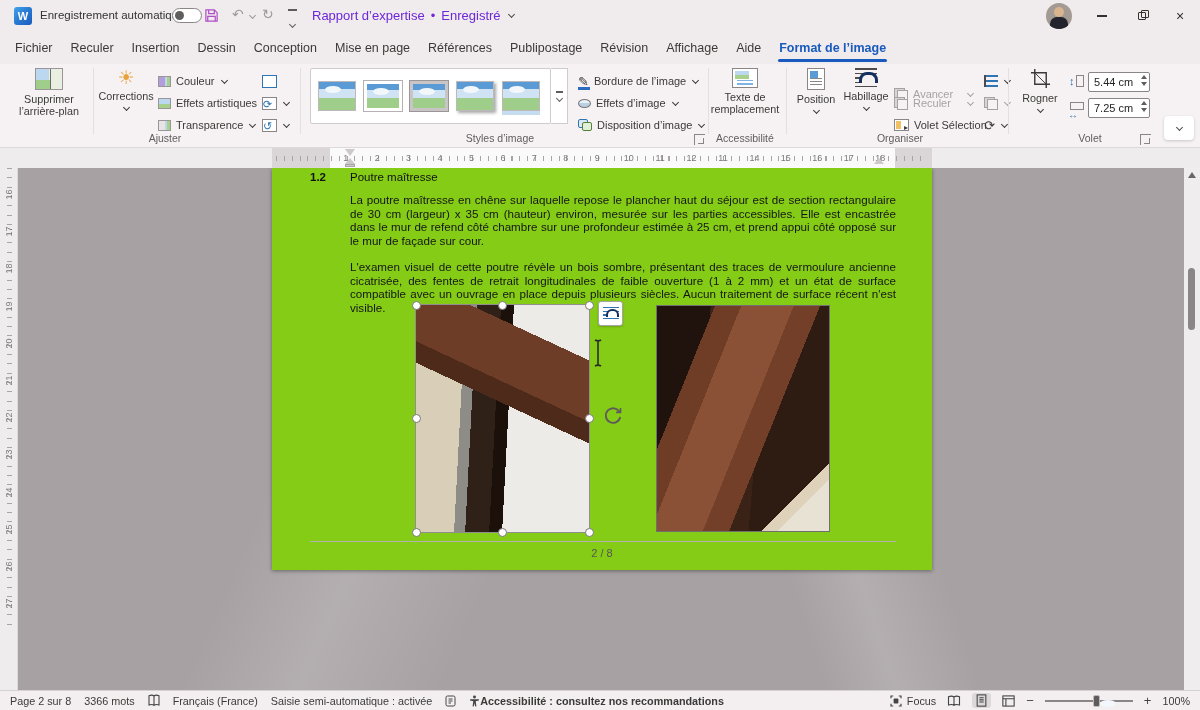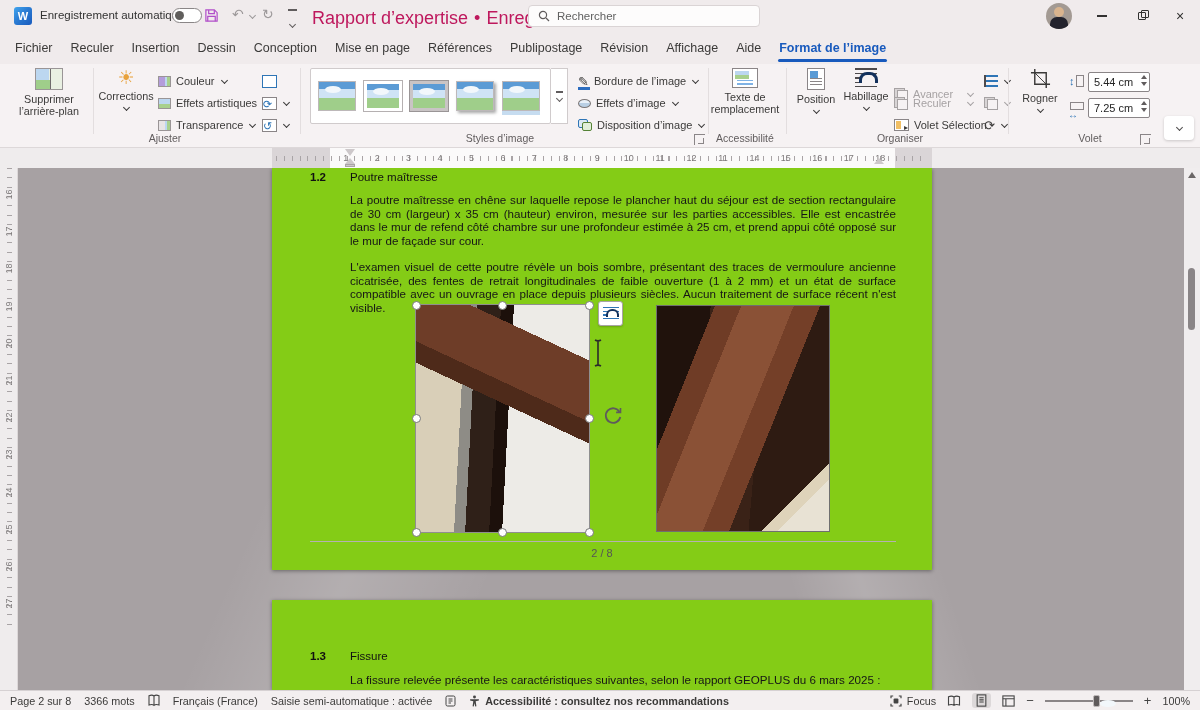--- a/index.html
+++ b/index.html
@@ -15,21 +15,21 @@
   #word-logo{left:14px;top:7px;width:18px;height:18px;border-radius:3px;background:linear-gradient(135deg,#41a5ee 0%,#2b7cd3 45%,#185abd 100%);color:#fff;font-weight:bold;font-size:11px;display:flex;align-items:center;justify-content:center}
   #autosave-label{left:40px;top:9px;font-size:11.5px;color:#333}
   #autosave-toggle{left:172px;top:8px;width:30px;height:15px;border:1px solid #8a8687;border-radius:8px;background:#fff}
   #autosave-knob{position:absolute;left:2px;top:2px;width:9px;height:9px;border-radius:50%;background:#605e5c}
   #save-btn{left:204px;top:8px}
   #undo-btn{left:232px;top:6px;font-size:14px;color:#9d999a}
   #undo-chev{left:248px;top:13px;color:#9d999a}
   #redo-btn{left:262px;top:6px;font-size:14px;color:#9d999a}
   #qat-more{left:286px;top:9px;color:#605c5d;width:12px;text-align:center}
   #qat-more .bar{display:block;width:9px;height:1.5px;background:#605c5d;margin:0 auto 2px auto}
-  #doc-title-group{left:312px;top:8px;font-size:18px;color:#be185d;gap:6px}
+  #doc-title-group{left:312px;top:8px;font-size:13px;color:#6d28d9;gap:6px}
   #doc-title-group .chev{color:#4d4a4b}
   #search-box{left:528px;top:5px;width:232px;height:22px;background:#fdfcfc;border:1px solid #dad4d5;border-radius:4px;display:flex;align-items:center;padding-left:9px;gap:7px}
   #search-box span{font-size:11.5px;color:#616161}
   #avatar{left:1046px;top:3px;width:26px;height:26px;border-radius:50%;background:#a39a93;overflow:hidden}
   #avatar .head{position:absolute;left:8px;top:4px;width:10px;height:10px;border-radius:50%;background:#d9b48e}
   #avatar .body{position:absolute;left:4px;top:14px;width:18px;height:12px;border-radius:7px 7px 0 0;background:#23232d}
   .wctl{top:0;width:40px;height:32px;display:flex;align-items:center;justify-content:center;color:#323130}
   #win-min{left:1082px}#win-restore{left:1122px}#win-close{left:1160px;font-size:14px}
   #win-min .bar{width:10px;height:1.2px;background:#323130}
   #win-restore .r1{width:8px;height:8px;border:1.1px solid #323130;border-radius:1px;background:#f0ebec;position:relative}
@@ -197,27 +197,20 @@
     </div>
     <div id="undo-btn" class="abs">↶</div>
     <span id="undo-chev" class="abs chev"></span>
     <div id="redo-btn" class="abs">↻</div>
     <div id="qat-more" class="abs"><span class="bar"></span><span class="chev" style="margin:0"></span></div>
     <div id="doc-title-group" class="abs flex">
       <span>Rapport d’expertise</span>
       <span>•</span>
       <span>Enregistré</span>
       <span class="chev"></span>
-    </div>
-    <div id="search-box" class="abs">
-      <svg width="12" height="12" viewBox="0 0 12 12">
-          <circle cx="5" cy="5" r="3.6" fill="none" stroke="#605c5d" stroke-width="1.2"></circle>
-          <line x1="8" y1="8" x2="11" y2="11" stroke="#605c5d" stroke-width="1.2"></line>
-        </svg>
-      <span>Rechercher</span>
     </div>
     <div id="avatar" class="abs">
         <span class="head"></span>
         <span class="body"></span>
       </div>
     <div id="win-min" class="abs wctl">
         <span class="bar"></span>
       </div>
     <div id="win-restore" class="abs wctl">
         <span class="r1">
@@ -511,25 +504,20 @@
         <svg width="22" height="22" viewBox="0 0 22 22" fill="none" stroke="#5f5b5c" stroke-width="1.8">
             <path d="M17.5 7A7.3 7.3 0 1 0 18.3 12"></path>
             <path d="M18.5 3v4.4h-4.4" stroke-width="1.6"></path>
           </svg>
       </span>
 
       <div id="footer-line"></div>
       <div id="footer-page">2 / 8</div>
     </div>
 
-    <div class="page" id="page-next">
-      <span class="sec-num" style="top:50px">1.3</span>
-      <span class="sec-title" style="top:50px">Fissure</span>
-      <div class="para" style="top:73px">La fissure relevée présente les caractéristiques suivantes, selon le rapport GEOPLUS du 6 mars 2025 :</div>
-    </div>
 
     <div id="scrollbar">
       <span id="scroll-up"></span>
       <span id="scroll-thumb"></span>
     </div>
   </div>
 
   <div id="statusbar" class="abs">
     <div id="sb-left">
       <span>Page 2 sur 8</span>
@@ -540,21 +528,21 @@
           </svg>
       </span>
       <span>Français (France)</span>
       <span>Saisie semi-automatique : activée</span>
       <span class="sb-ico">
         <svg width="11" height="12" viewBox="0 0 11 12" fill="none" stroke="#444" stroke-width="1">
             <rect x="1" y="1" width="9" height="10" rx="1.5"></rect>
             <path d="M3.5 4h4M3.5 6h4M3.5 8h2.5"></path>
           </svg>
       </span>
-      <span class="flex" style="gap:5px">
+      <span class="flex" style="">
         <span class="sb-ico">
           <svg width="11" height="12" viewBox="0 0 12 13" fill="#444">
               <circle cx="6" cy="2.2" r="1.6"></circle>
               <path d="M1.2 4.6h9.6V6l-3.5.7.8 5.4-1.3.3L6 8.6l-.8 3.8-1.3-.3.8-5.4L1.2 6z"></path>
             </svg>
         </span>
         <span class="sb-strong">Accessibilité : consultez nos recommandations</span>
       </span>
     </div>
     <div id="sb-right">

